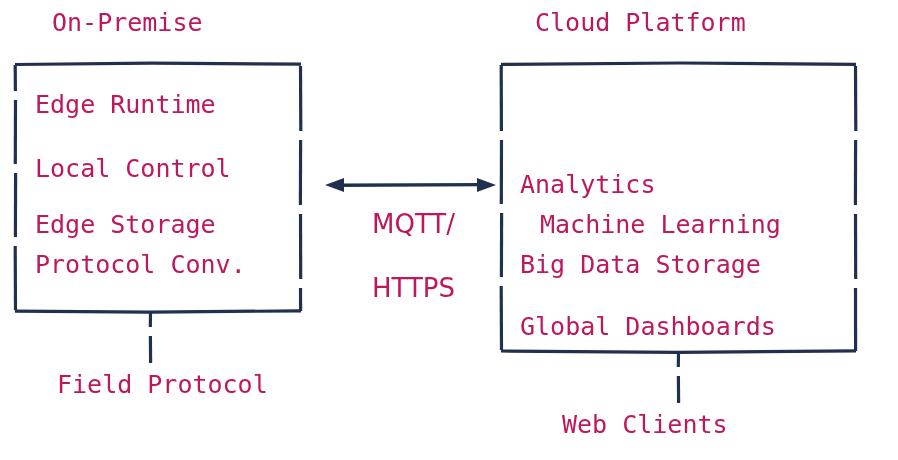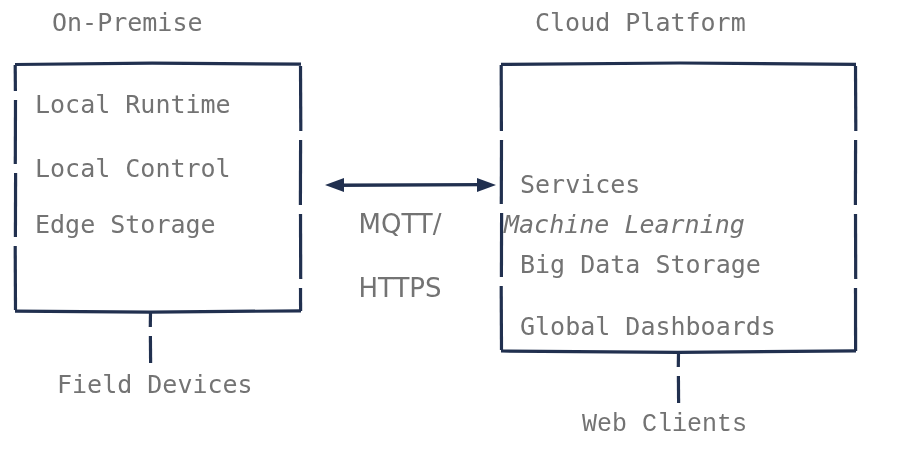--- a/index.html
+++ b/index.html
@@ -25,21 +25,21 @@
   .layer-svg {
     position: absolute;
     left: 0; top: 0;
     width: 898px;
     height: 460px;
     pointer-events: none;
   }
   .txt {
     position: absolute;
     white-space: pre;
-    color: #737373;
+    color: #be185d;
     line-height: 1;
   }
   
   .group-title {
     font-family: "DejaVu Sans Mono", "Liberation Mono", monospace;
     font-size: 25px;
     letter-spacing: 0px;
   }
   
   .box-heading {
@@ -53,21 +53,21 @@
   }
   
   .node-caption {
     font-family: "DejaVu Sans Mono", "Liberation Mono", monospace;
     font-size: 25px;
   }
   
   .link-label {
     font-family: "DejaVu Sans", "Liberation Sans", sans-serif;
     font-size: 26px;
-    text-align: center;
+    text-align: right;
   }
 </style>
 </head>
 <body>
 
 <div id="diagram-canvas">
 
   <svg class="layer-svg" viewBox="0 0 898 460">
     <g fill="none" stroke="#21304f" stroke-width="3.2" stroke-linecap="butt">
 
@@ -124,37 +124,38 @@
         <path d="M 678.5 352 L 678.3 367"></path>
         <path d="M 678.4 376 L 678.6 403"></path>
       </g>
     </g>
   </svg>
 
   <div class="txt group-title" style="left:52px; top:10px;">On-Premise</div>
 
   <div class="txt group-title" style="left:535px; top:10px;">Cloud Platform</div>
 
-  <div class="txt box-heading" style="left:35px; top:92px;">Local Runtime</div>
+  <div class="txt box-heading" style="left:35px; top:92px;">Edge Runtime</div>
 
   <div class="txt box-item" style="left:35px; top:156px;">Local Control</div>
 
   <div class="txt box-item" style="left:35px; top:212px;">Edge Storage</div>
 
+  <div class="txt box-item" style="left:35px; top:252px;">Protocol Conv.</div>
 
 
-  <div class="txt box-item" style="left:520px; top:172px;">Services</div>
+  <div class="txt box-item" style="left:520px; top:172px;">Analytics</div>
 
-  <div class="txt box-item" style="left:504px; top:212px;font-style:italic;">Machine Learning</div>
+  <div class="txt box-item" style="left:540px; top:212px;">Machine Learning</div>
 
   <div class="txt box-item" style="left:520px; top:252px;">Big Data Storage</div>
 
   <div class="txt box-item" style="left:520px; top:292px;margin-top:22px;">Global Dashboards</div>
 
   <div class="txt link-label" style="left:345px; top:211px; width:110px;">MQTT/</div>
 
   <div class="txt link-label" style="left:345px; top:251px; width:110px;margin-top:24px;">HTTPS</div>
 
-  <div class="txt node-caption" style="left:57px; top:372px;">Field Devices</div>
+  <div class="txt node-caption" style="left:57px; top:372px;">Field Protocol</div>
 
-  <div class="txt node-caption" style="left:582px; top:412px;font-family:Liberation Mono, monospace;">Web Clients</div>
+  <div class="txt node-caption" style="left:562px; top:412px;">Web Clients</div>
 
 </div>
 
 </body></html>

